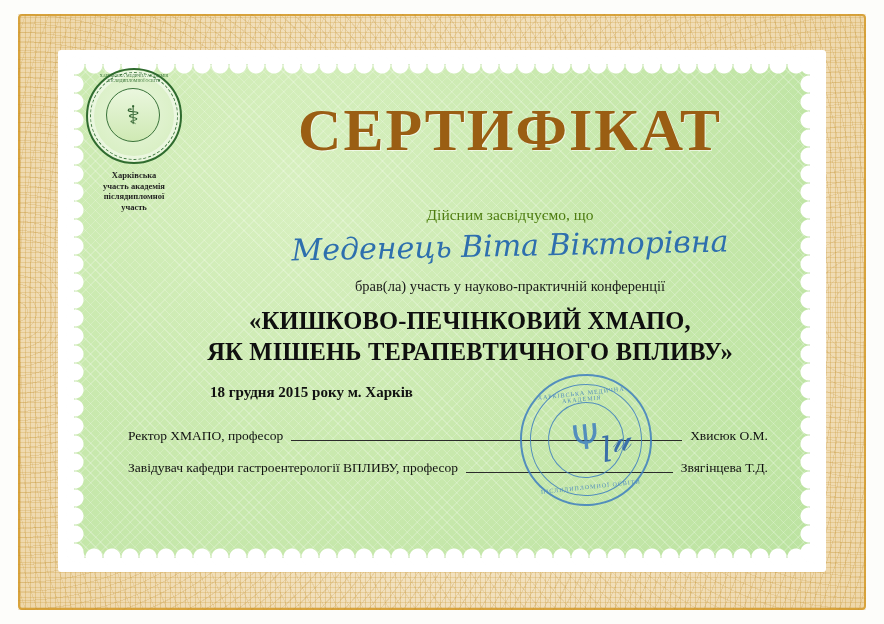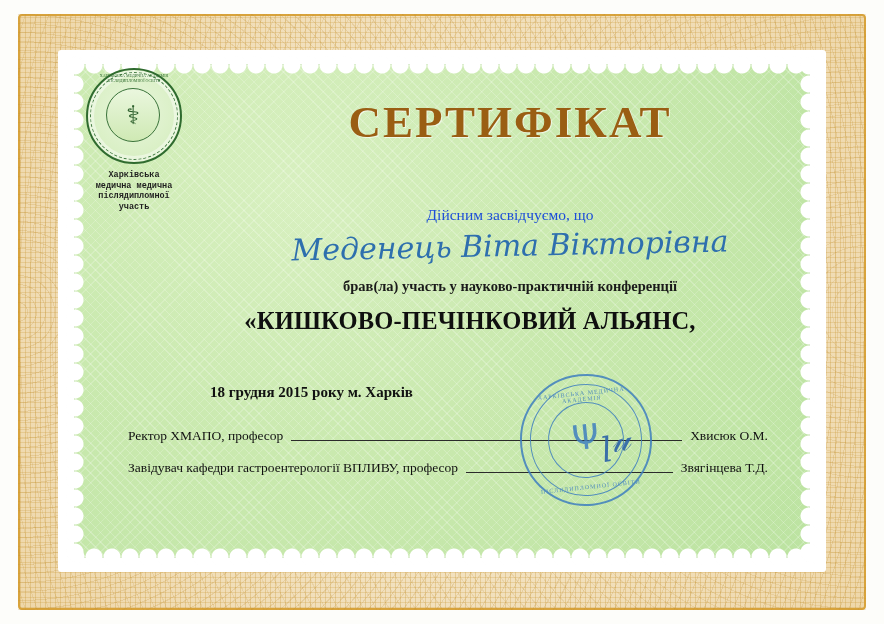--- a/index.html
+++ b/index.html
@@ -138,45 +138,45 @@
     color: #2c5f2c;
     font-size: 26px;
     font-family: "DejaVu Serif", serif;
   }
   .emblem-caption {
     margin-top: 6px;
     font-size: 8.5px;
     line-height: 1.25;
     color: #1f1f1f;
     font-weight: bold;
-    font-family: Liberation Mono, monospace;
+    font-family: Liberation Serif, serif;
   }
 
   .title {
     position: absolute;
     left: 210px;
     top: 96px;
     width: 600px;
     text-align: center;
-    font-size: 45px;
+    font-size: 60px;
     letter-spacing: 2px;
     font-weight: bold;
     color: #9a5e13;
     font-family: "Liberation Serif", serif;
     text-shadow: 1px 1px 0 rgba(255,255,255,0.6);
   }
 
   .subtitle {
     position: absolute;
     left: 210px;
     top: 206px;
     width: 600px;
     text-align: center;
     font-size: 15.5px;
-    color: #1d4ed8;
+    color: #4d7c0f;
   }
 
   .recipient {
     position: absolute;
     left: 250px;
     top: 228px;
     width: 520px;
     text-align: center;
     font-size: 30px;
     color: #2e6fae;
@@ -187,21 +187,20 @@
   }
 
   .participation {
     position: absolute;
     left: 210px;
     top: 278px;
     width: 600px;
     text-align: center;
     font-size: 14.5px;
     color: #1a1a1a;
-    font-weight: bold;
   }
 
   .conf-title {
     position: absolute;
     left: 120px;
     top: 306px;
     width: 700px;
     text-align: center;
     font-size: 24.5px;
     font-weight: bold;
@@ -327,36 +326,37 @@
 
   <div class="content">
 
     <div class="emblem">
       <div class="emblem-seal">
         <div class="ring-text">ХАРКІВСЬКА МЕДИЧНА АКАДЕМІЯ ПІСЛЯДИПЛОМНОЇ ОСВІТИ</div>
         <div class="inner">⚕</div>
       </div>
       <div class="emblem-caption">
         <div>Харківська</div>
-        <div>медична медична</div>
+        <div>участь академія</div>
         <div>післядипломної</div>
         <div>участь</div>
       </div>
     </div>
 
     <div class="title">СЕРТИФІКАТ</div>
 
     <div class="subtitle">Дійсним засвідчуємо, що</div>
 
     <div class="recipient">Меденець Вiта Вікторівна</div>
 
     <div class="participation">брав(ла) участь у науково-практичній конференції</div>
 
     <div class="conf-title">
-      <div>«КИШКОВО-ПЕЧІНКОВИЙ АЛЬЯНС,</div>
+      <div>«КИШКОВО-ПЕЧІНКОВИЙ ХМАПО,</div>
+      <div>ЯК МІШЕНЬ ТЕРАПЕВТИЧНОГО ВПЛИВУ»</div>
     </div>
 
     <div class="date-place">18 грудня 2015 року м. Харків</div>
 
     <div class="signatures">
       <div class="sig-row">
         <span class="sig-role">Ректор ХМАПО, професор</span>
         <span class="sig-line"></span>
         <span class="sig-name">Хвисюк О.М.</span>
       </div>

